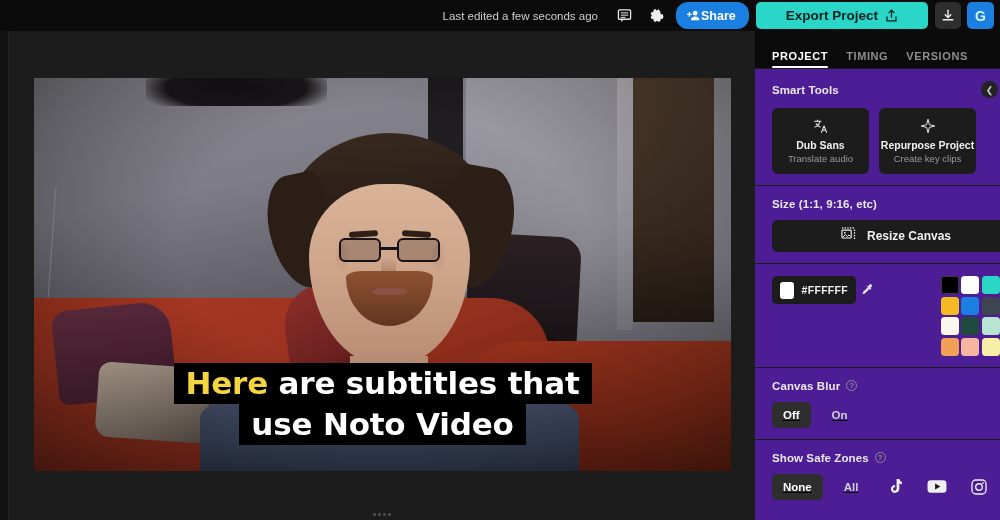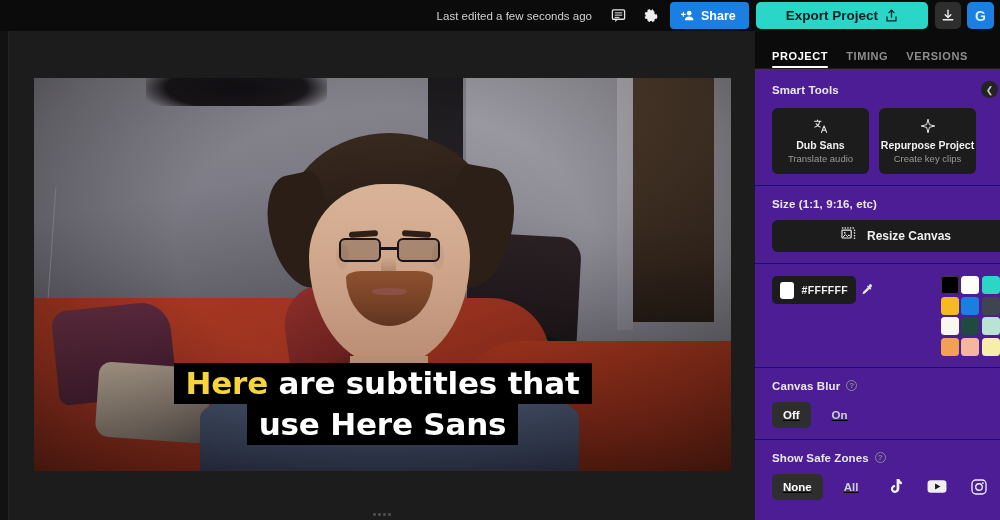--- a/index.html
+++ b/index.html
@@ -20,22 +20,22 @@
   }
   .last-edited {
     color: #cfcfcf; font-size: 11.5px; margin-right: 14px; white-space: nowrap;
   }
   .tb-icon-btn {
     width: 26px; height: 26px; display: flex; align-items: center; justify-content: center;
     border-radius: 4px; cursor: pointer; margin-right: 6px;
   }
   .tb-icon-btn svg { display: block; }
   .share-btn {
-    height: 27px; background: #1a7fe0; color: #fff; border-radius: 4px;
-    display: flex; align-items: center; gap: 6px; padding: 0 13px 0 11px;
+    height: 27px; background: #1a7fe0; color: #fff; border-radius: 12px;
+    display: flex; align-items: center; padding: 0 13px 0 11px;
     font-size: 12.5px; font-weight: 600; cursor: pointer; margin-right: 7px;
   }
   .export-btn {
     height: 27px; background: #2ad6c8; color: #05201f; border-radius: 5px;
     display: flex; align-items: center; justify-content: center; gap: 7px;
     padding: 0 30px; font-size: 13.5px; font-weight: 700; cursor: pointer;
     margin-right: 7px; min-width: 170px;
   }
   .dl-btn {
     width: 26px; height: 27px; background: #2e2e2e; border-radius: 5px;
@@ -407,21 +407,21 @@
           <div class="collar"></div>
         </div>
 
         <div class="vignette"></div>
       </div>
 
       <div class="subs">
         <div class="sub-line">
           <span class="sub-hl">Here</span><span> are subtitles that</span>
         </div>
-        <div class="sub-line">use Here Sans</div>
+        <div class="sub-line">use Noto Video</div>
       </div>
     </div>
 
     <div class="drag-handle">
       <span></span>
         <span></span>
         <span></span>
         <span></span>
     </div>
   </div>

